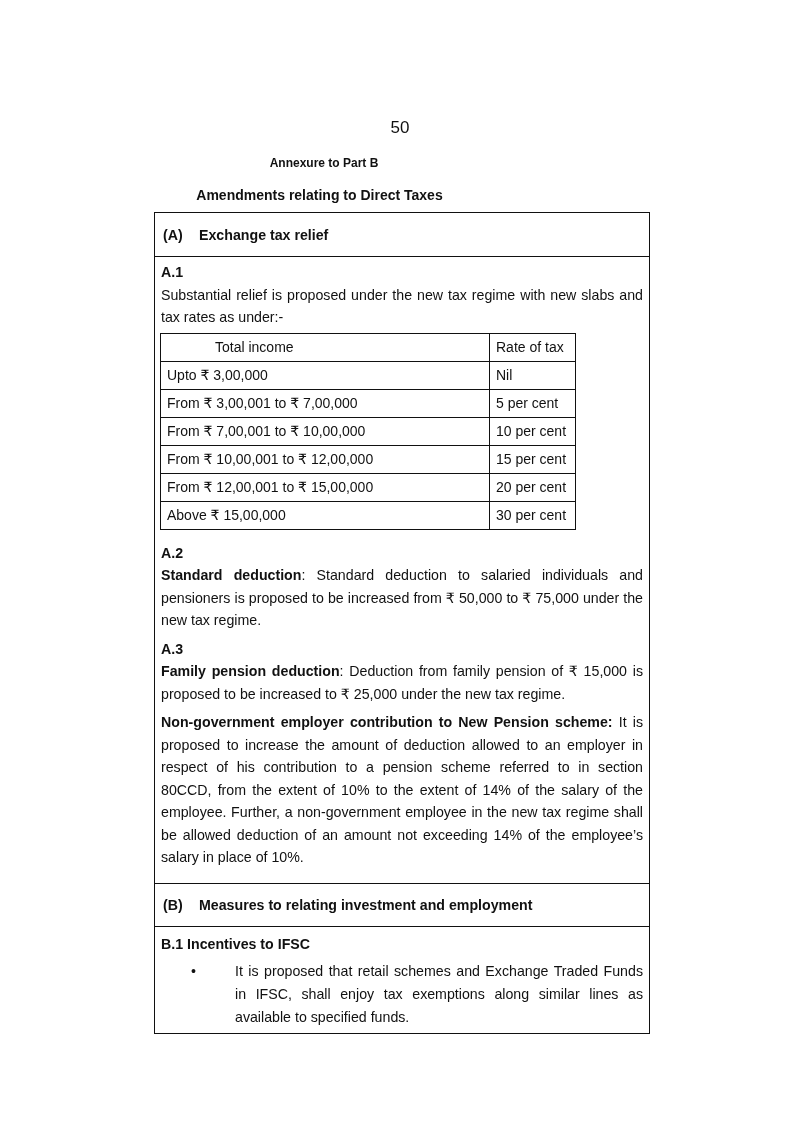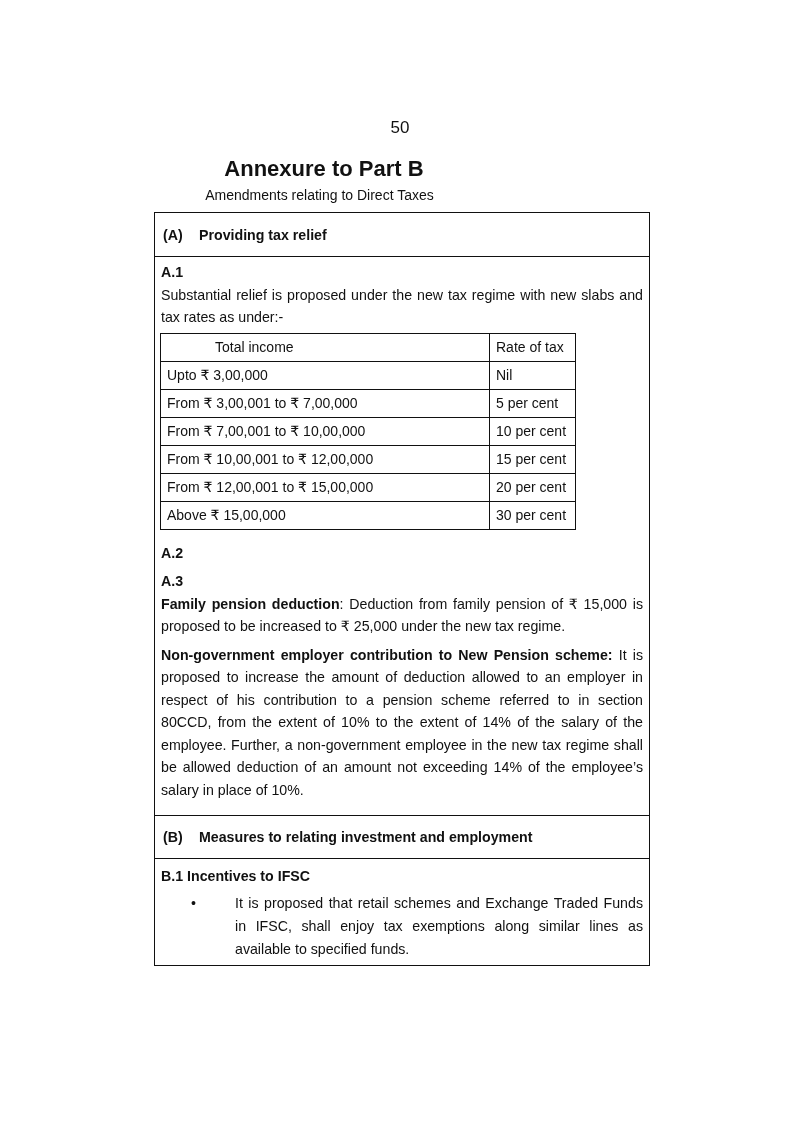--- a/index.html
+++ b/index.html
@@ -2,22 +2,22 @@
 <html><head>
 <meta charset="utf-8">
 <style>
   html, body { margin: 0; padding: 0; background: #ffffff; }
   body {
     width: 800px; height: 1131px; position: relative; overflow: hidden;
     font-family: "Liberation Sans", "DejaVu Sans", sans-serif;
     color: #111; font-size: 14.2px;
   }
   .page-num { position: absolute; top: 118px; left: 0; width: 800px; text-align: center; font-size: 17px; }
-  .title { position: absolute; top: 156px; left: 0; width: 648px; text-align: center; font-weight: bold; font-size: 22px; }
-  .subtitle { position: absolute; top: 187px; left: 0; width: 639px; text-align: center; font-weight: normal; font-size: 14px; }
+  .title { position: absolute; top: 156px; left: 0; width: 648px; text-align: center; font-weight: bold; font-size: 12px; }
+  .subtitle { position: absolute; top: 187px; left: 0; width: 639px; text-align: center; font-weight: bold; font-size: 14px; }
 
   .outer { position: absolute; left: 154px; top: 212px; width: 496px; border: 1px solid #111; box-sizing: border-box; }
   .sec-head { height: 44px; border-bottom: 1px solid #111; display: flex; align-items: center; font-weight: bold; padding-left: 8px; box-sizing: border-box; }
   .sec-head .lbl { width: 36px; }
 
   .body-a { padding: 4px 6px 8px 6px; line-height: 22.5px; }
   .item { display: flex; text-align: justify; margin-bottom: 6px; flex-direction: column; }
   .item .num { font-weight: bold; width: 37px; flex-shrink: 0; }
   .item.a1 .num { width: 37px; }
   .item.a2 .num { width: 54px; }
@@ -38,21 +38,21 @@
 </head>
 <body>
 
 <div class="page-num">50</div>
 <div class="title">Annexure to Part B</div>
 <div class="subtitle">Amendments relating to Direct Taxes</div>
 
 <div class="outer">
   <div class="sec-head">
     <span class="lbl">(A)</span>
-    <span>Providing tax relief</span>
+    <span>Exchange tax relief</span>
   </div>
 
   <div class="body-a">
     <div class="item a1">
       <span class="num">A.1</span>
       <div class="txt">
         <span>Substantial relief is proposed under the new tax regime with new slabs and tax rates as under:-</span>
         <table class="slabs">
           <tbody>
               <tr class="hdr">
@@ -83,20 +83,21 @@
             <td class="c1">Above ₹ 15,00,000</td>
             <td>30 per cent</td>
           </tr>
         </tbody>
           </table>
       </div>
     </div>
 
     <div class="item a2">
       <span class="num">A.2</span>
+      <div class="txt"><b>Standard deduction</b><span>: Standard deduction to salaried individuals and pensioners is proposed to be increased from ₹ 50,000 to ₹ 75,000 under the new tax regime.</span></div>
     </div>
 
     <div class="item">
       <span class="num" style="width:54px">A.3</span>
       <div class="txt"><b>Family pension deduction</b><span>: Deduction from family pension of ₹ 15,000 is proposed to be increased to ₹ 25,000 under the new tax regime.</span></div>
     </div>
 
     <div class="item">
       <div class="txt"><b>Non-government employer contribution to New Pension scheme:</b><span> It is proposed to increase the amount of deduction allowed to an employer in respect of his contribution to a pension scheme referred to in section 80CCD, from the extent of 10% to the extent of 14% of the salary of the employee.  Further, a non-government employee in the new tax regime shall be allowed deduction of an amount not exceeding 14% of the employee’s salary in place of 10%.</span></div>
     </div>

